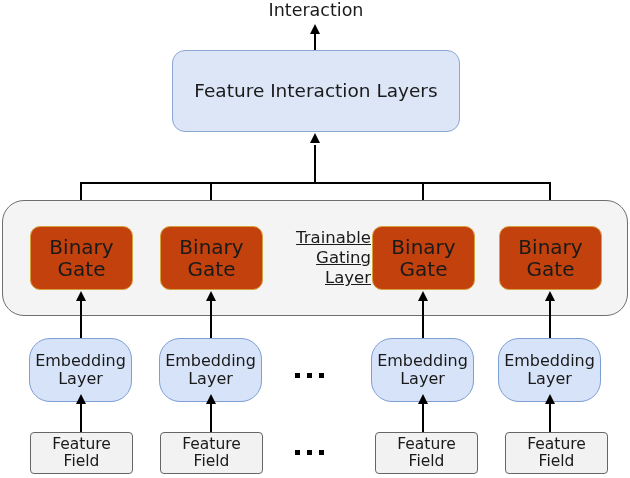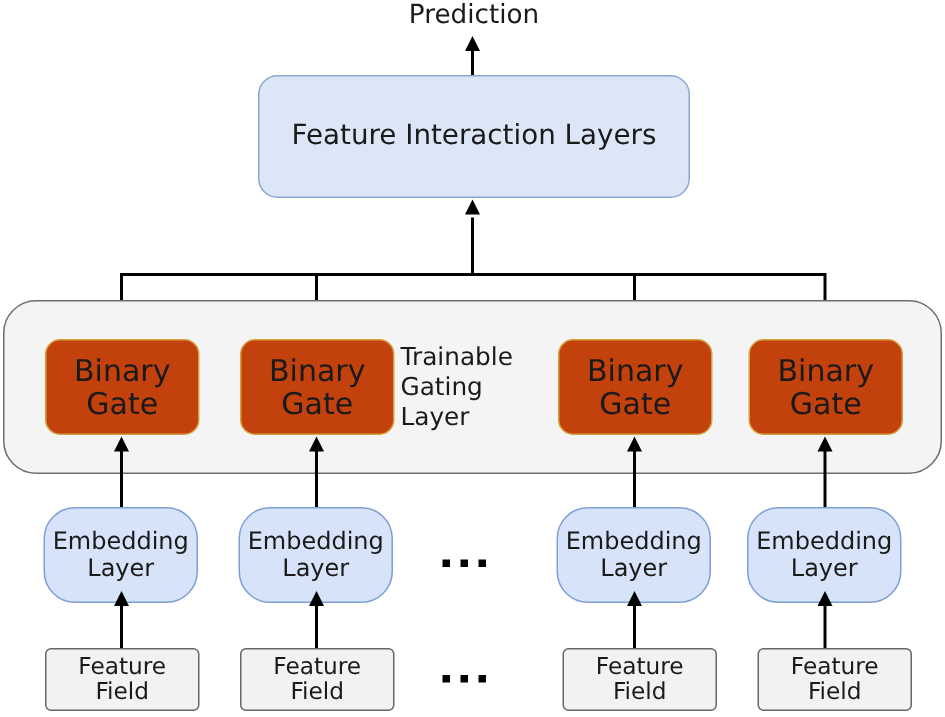--- a/index.html
+++ b/index.html
@@ -76,25 +76,26 @@
     background: #f2f2f2;
     border: 1.4px solid #666666;
     border-radius: 4px;
     font-size: 15.5px;
   }
   .gating-label {
     position: absolute;
     left: 267px;
     top: 228px;
     width: 104px;
-    text-align: left;
+    text-align: right;
     font-size: 16.5px;
     color: #1a1a1a;
     line-height: 1.22;
     white-space: pre-line;
+    text-decoration: underline;
   }
   .pred-label {
     position: absolute;
     left: 256px;
     top: 0px;
     width: 120px;
     text-align: center;
     font-size: 17.5px;
     color: #1a1a1a;
   }
@@ -128,21 +129,21 @@
     width: 5px;
     height: 5px;
     background: #000000;
   }
 </style>
 </head>
 <body>
 
 <div id="diagram">
 
-  <div class="pred-label">Prediction</div>
+  <div class="pred-label">Interaction</div>
 
   <div class="vline" style="left:314px; top:32px; height:18px;"></div>
   <div class="arrowhead" style="left:310px; top:24px;"></div>
 
   <div class="node fil">Feature Interaction Layers</div>
 
   <div class="vline" style="left:314px; top:145px; height:39px;"></div>
   <div class="arrowhead" style="left:310px; top:133px;"></div>
 
   <div class="hline" style="left:80px; top:182px; width:470px;"></div>

